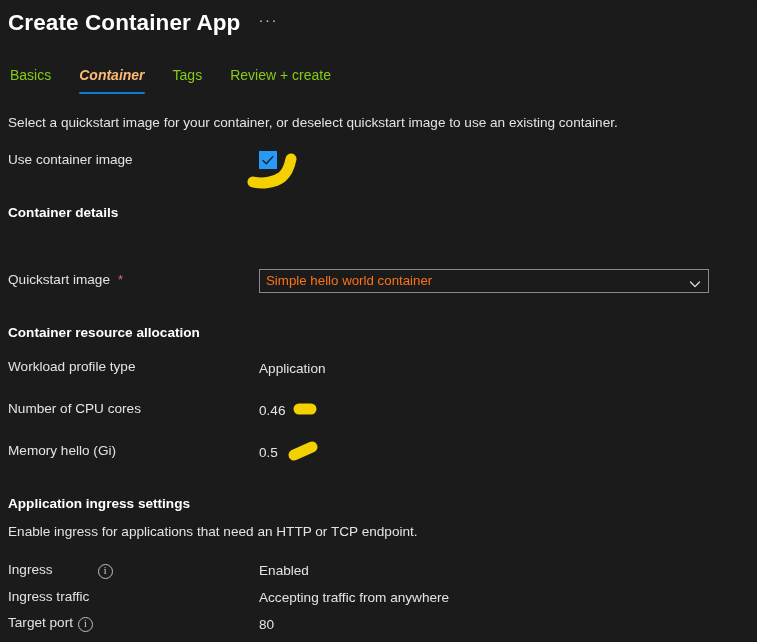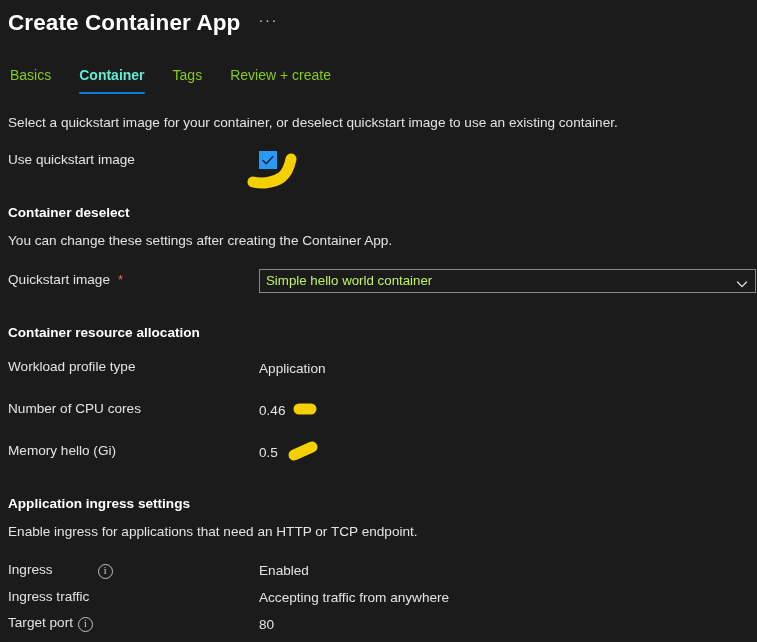--- a/index.html
+++ b/index.html
@@ -63,21 +63,22 @@
     font-size: 14px;
     line-height: 18px;
     color: #84cc16;
     padding: 0 14px 10px 14px;
     cursor: pointer;
     white-space: nowrap;
   }
   .tab:first-child { padding-left: 2px; }
   .tab.active {
     font-weight: bold;
-    color: #5eead4;
+    color: #fdba74;
+    font-style: italic;
   }
   .tab.active::after {
     content: "";
     position: absolute;
     left: 14px;
     right: 14px;
     bottom: 0;
     height: 2.5px;
     background: #0f7bd6;
     border-radius: 1px;
@@ -167,26 +168,26 @@
     position: absolute;
     left: 2px;
     top: 3px;
   }
 
   
   .dropdown {
     position: absolute;
     left: 259px;
     top: 269px;
-    width: 497px;
+    width: 450px;
     height: 24px;
     box-sizing: border-box;
     border: 1px solid #8a8886;
     background: #1b1b1b;
-    color: #bef264;
+    color: #f97316;
     font-size: 13.3px;
     line-height: 22px;
     padding: 0 26px 0 6px;
     cursor: pointer;
     white-space: nowrap;
     overflow: hidden;
   }
   .dropdown .chev {
     position: absolute;
     right: 7px;
@@ -216,32 +217,31 @@
 
   <div class="tabs">
     <div class="tab">Basics</div>
     <div class="tab active">Container</div>
     <div class="tab">Tags</div>
     <div class="tab">Review + create</div>
   </div>
 
   <div class="desc" style="top:114px;">Select a quickstart image for your container, or deselect quickstart image to use an existing container.</div>
 
-  <div class="field-label" style="top:151px;">Use quickstart image</div>
+  <div class="field-label" style="top:151px;">Use container image</div>
 
   <div class="checkbox">
     <span>
       <svg width="12" height="11" viewBox="0 0 12 11" fill="none" aria-hidden="true">
         <path d="M1 5.4 L4.3 8.8 L10.8 1.6" stroke="#102030" stroke-width="1.4" fill="none" stroke-linecap="round" stroke-linejoin="round"></path>
       </svg>
     </span>
   </div>
 
-  <div class="section-head" style="top:204px;">Container deselect</div>
-  <div class="desc" style="top:232px;">You can change these settings after creating the Container App.</div>
+  <div class="section-head" style="top:204px;">Container details</div>
 
   <div class="field-label" style="top:271px;">
     <span>Quickstart image</span>
     <span class="req-star">*</span>
   </div>
 
   <div class="dropdown">
     <span>Simple hello world container</span>
     <span class="chev">
       <svg width="12" height="12" viewBox="0 0 12 12" fill="none" aria-hidden="true">

